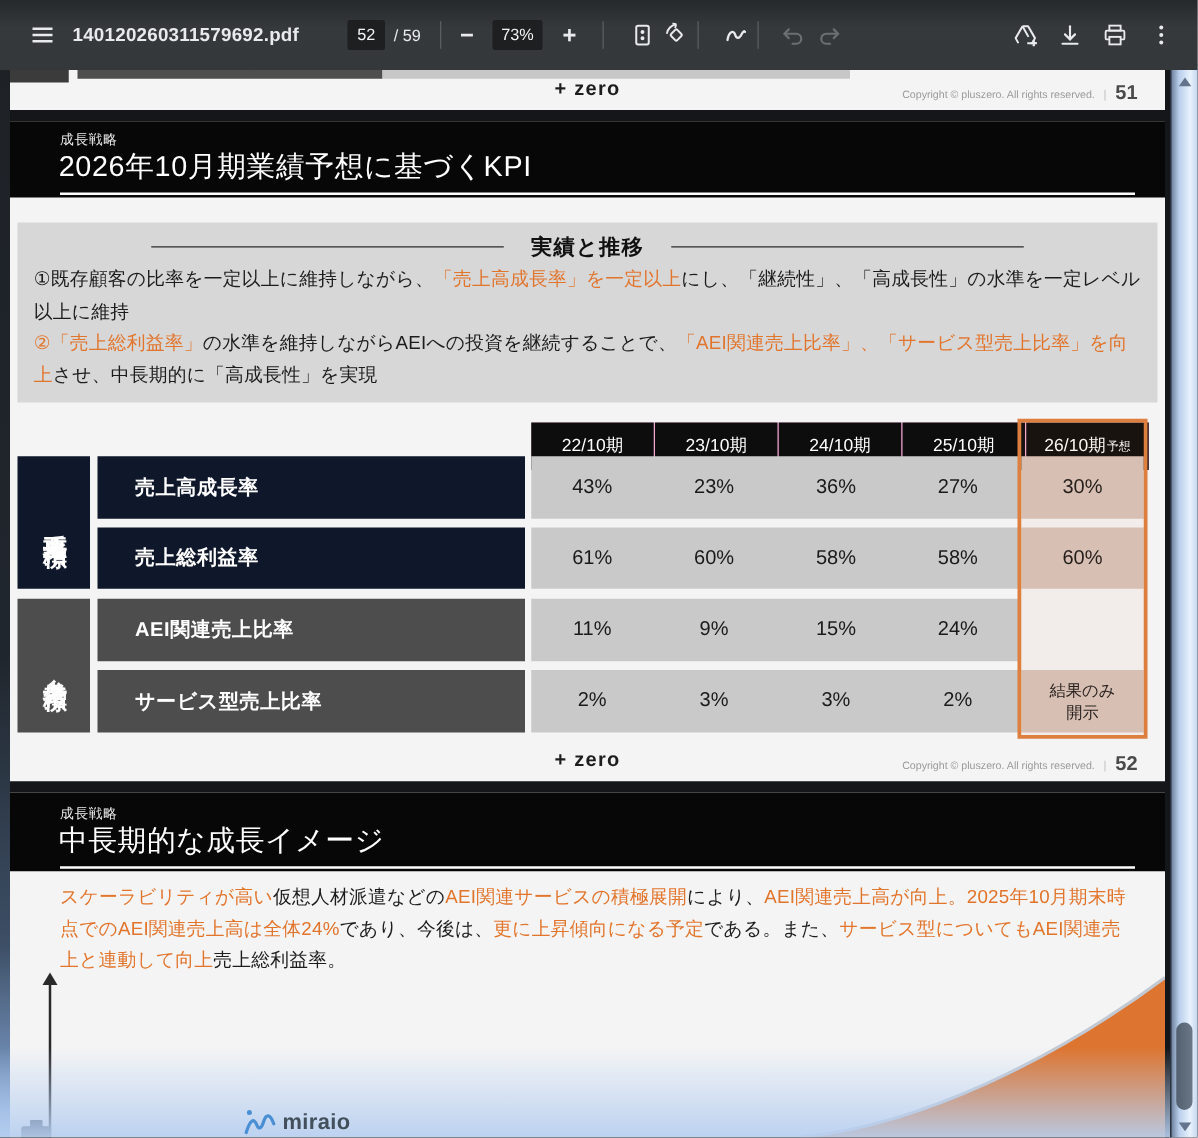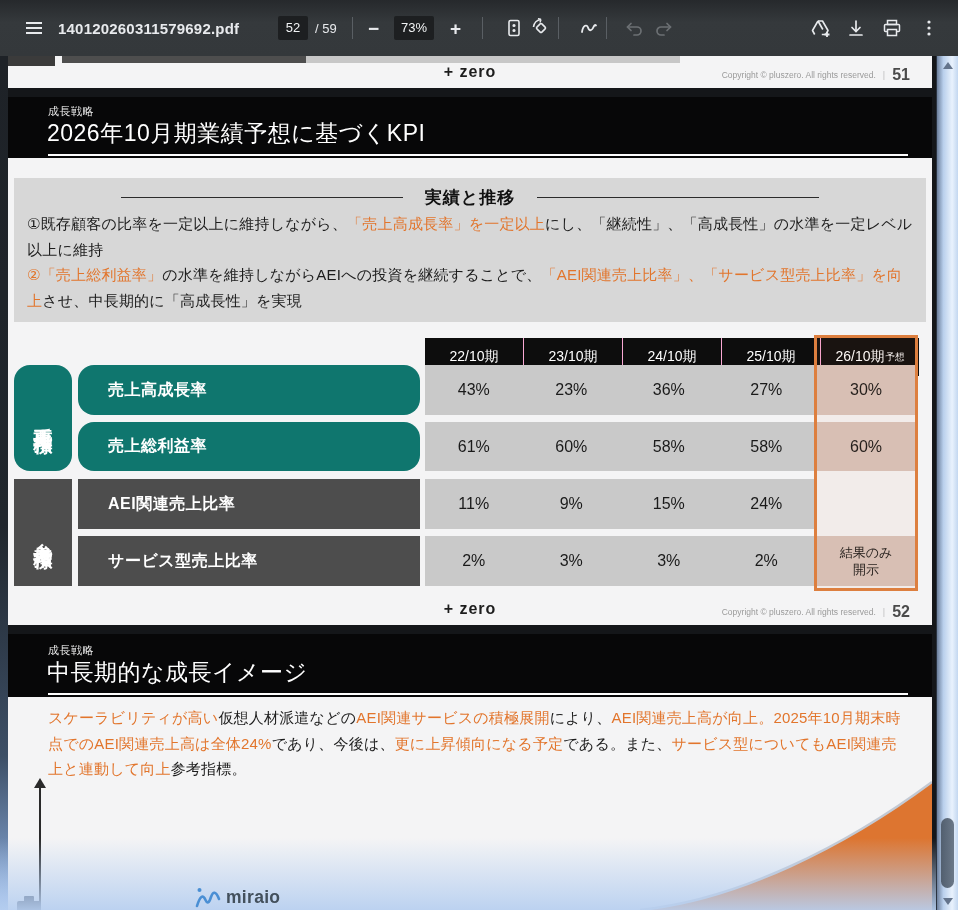--- a/index.html
+++ b/index.html
@@ -51,21 +51,21 @@
   .graybox { position:absolute; left:6px; top:81px; width:912px; height:144px; background:#d7d7d7;padding-left:32px; }
   .sec-head-row { position:absolute; left:0; right:0; top:8px; display:flex; align-items:center; justify-content:center; gap:22px; }
   .sec-head-row .line { height:1.5px; background:#2b2b2b; width:282px; }
   .sec-head { font-size:17px; font-weight:bold; color:#111; letter-spacing:1px; }
   .gb-text { position:absolute; left:13px; right:10px; top:33px; font-size:15px; line-height:25.5px; color:#1c1c1c; letter-spacing:.2px; }
   .seg-o { color:#e2752c; }
 
   
   .tbl-grouplabel { position:absolute; left:6px; width:58px; display:flex; align-items:center; justify-content:center;
      color:#fff; font-size:19px; font-weight:bold; writing-mode:vertical-rl; text-orientation:upright; letter-spacing:3px; }
-  .g-primary { background:#0f766e;border-radius:16px; }
+  .g-primary { background:#0f172a; }
   .g-reference { background:#4d4d4d; }
   .tbl-rowlabel { position:absolute; left:70px; width:342px; height:50px; display:flex; align-items:center;
      color:#fff; font-size:16px; font-weight:bold; padding-left:30px; letter-spacing:.5px; }
   .tbl-header { position:absolute; left:417px; top:241px; width:490px; height:38px; display:grid;
      grid-template-columns:98px 98px 98px 98px 98px; background:#f9a8d4; grid-column-gap:1px; width:494px; }
   .tbl-header .hcell { background:#0d0d0d; color:#fff; font-size:14px; display:flex; align-items:center; justify-content:center; }
   .tbl-header .hsub { font-size:9.5px; margin-left:1px; }
   .vals-row { position:absolute; left:417px; width:390px; height:50px; background:#c9c9c9;
      display:grid; grid-template-columns:repeat(4,1fr); }
   .vals-row .vcell { display:flex; align-items:center; justify-content:center; font-size:16px; color:#1a1a1a; }
@@ -320,21 +320,21 @@
     </div>
   </div>
 
   <div class="page p53">
     <div class="slide-header">
       <div class="eyebrow">成長戦略</div>
       <div class="slide-title">中長期的な成長イメージ</div>
       <div class="title-underline"></div>
     </div>
     <div class="p53-text">
-      <span class="seg-o">スケーラビリティが高い</span><span>仮想人材派遣などの</span><span class="seg-o">AEI関連サービスの積極展開</span><span>により、</span><span class="seg-o">AEI関連売上高が向上。2025年10月期末時点でのAEI関連売上高は全体24%</span><span>であり、今後は、</span><span class="seg-o">更に上昇傾向になる予定</span><span>である。また、</span><span class="seg-o">サービス型についてもAEI関連売上と連動して向上</span><span>参考指標。</span>
+      <span class="seg-o">スケーラビリティが高い</span><span>仮想人材派遣などの</span><span class="seg-o">AEI関連サービスの積極展開</span><span>により、</span><span class="seg-o">AEI関連売上高が向上。2025年10月期末時点でのAEI関連売上高は全体24%</span><span>であり、今後は、</span><span class="seg-o">更に上昇傾向になる予定</span><span>である。また、</span><span class="seg-o">サービス型についてもAEI関連売上と連動して向上</span><span>売上総利益率。</span>
     </div>
     <div class="axis-arrow"></div>
     <div class="axis-line"></div>
     <svg class="curve-svg" viewBox="0 0 494 136">
       <path d="M 202 136 C 300 126, 408 72, 494 8 L 494 136 Z" fill="#dd7530"></path>
       <path d="M 202 136 C 300 126, 408 72, 494 8" fill="none" stroke="#c3c9d3" stroke-width="2.5"></path>
     </svg>
     <div class="mini-icon">
       <div class="nub"></div>
         <div class="base"></div>

